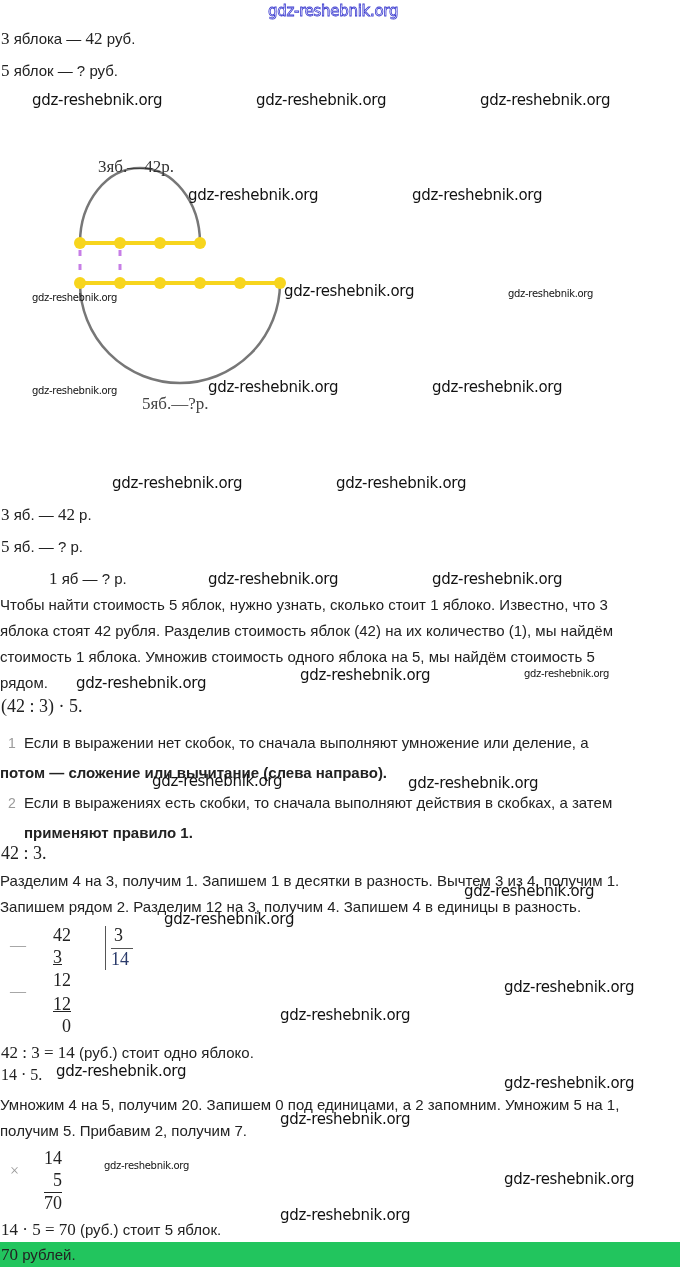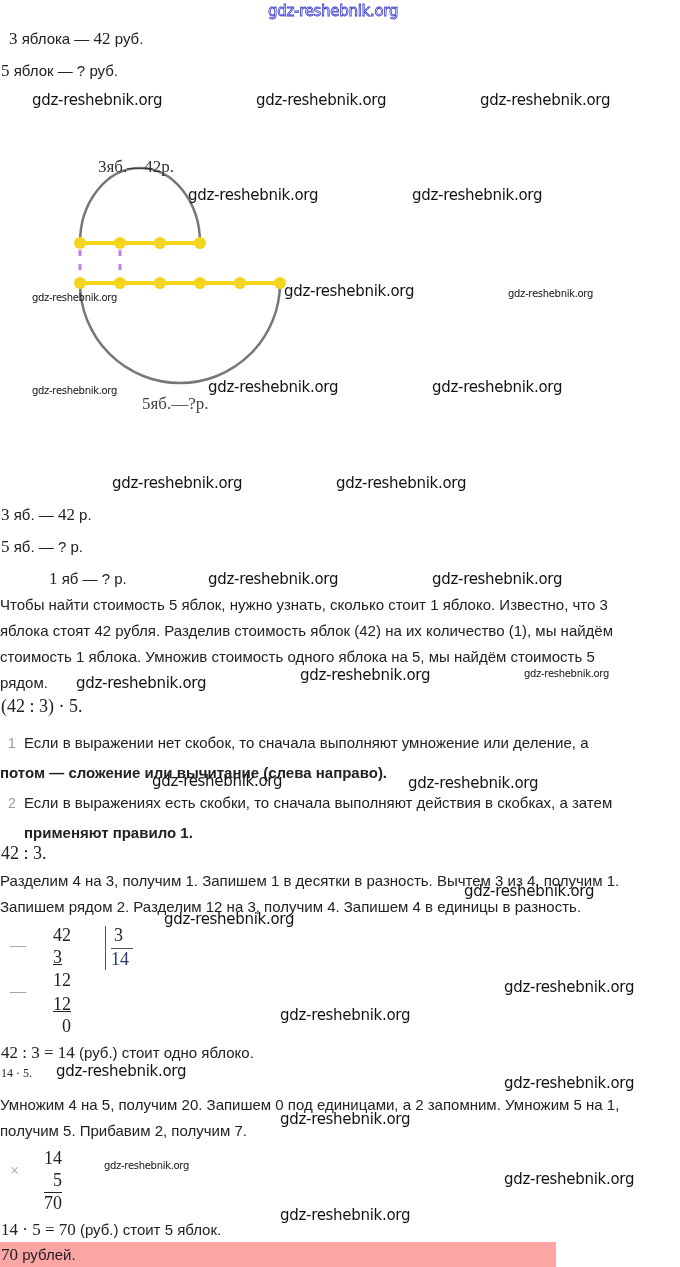--- a/index.html
+++ b/index.html
@@ -7,32 +7,32 @@
          font-family: "Liberation Sans", sans-serif; color: #222; }
   .abs { position: absolute; white-space: nowrap; }
   .line { font-size: 15px; line-height: 20px; }
   .num { font-family: "Liberation Serif", "DejaVu Serif", serif; font-size: 17px; }
   .wm { font-family: "DejaVu Sans", sans-serif; font-size: 15px; color: #111; letter-spacing: -0.3px; }
   .wm-small { font-family: "DejaVu Sans", sans-serif; font-size: 10px; color: #111; letter-spacing: -0.3px; }
   .wm-top { font-family: "DejaVu Sans", sans-serif; font-size: 15px; color: #fff;
             -webkit-text-stroke: 0.8px #3c3cd0; letter-spacing: -0.3px; }
   .para { position: absolute; left: 0; width: 680px; font-size: 15px; line-height: 26px; }
   .rule-num { color: #9a9a9a; font-size: 14px; display: inline-block; width: 24px; text-align: center; }
-  .answer { position: absolute; left: 0; top: 1242px; width: 536px; height: 25px; background: #fca5a5; padding-left: 20px; }
+  .answer { position: absolute; left: 0; top: 1242px; width: 680px; height: 25px; background: #22c55e; }
   .col-div { position: absolute; font-family: "Liberation Serif", serif; font-size: 18px; color: #222; }
   .ul { text-decoration: underline; }
   .ol { text-decoration: overline; }
   .op { color: #999; font-size: 16px; }
 </style>
 </head>
 <body>
 
 <div class="abs wm-top" style="left:268px; top:2px;">gdz-reshebnik.org</div>
 
-<div class="abs line" style="left:1px; top:29px;margin-left:8px;">
+<div class="abs line" style="left:1px; top:29px;">
   <span class="num">3</span><span> яблока — </span><span class="num">42</span><span> руб.</span>
 </div>
 <div class="abs line" style="left:1px; top:61px;">
   <span class="num">5</span><span> яблок — ? руб.</span>
 </div>
 
 <div class="abs wm" style="left:32px; top:91px;">gdz-reshebnik.org</div>
 <div class="abs wm" style="left:256px; top:91px;">gdz-reshebnik.org</div>
 <div class="abs wm" style="left:480px; top:91px;">gdz-reshebnik.org</div>
 
@@ -133,21 +133,21 @@
   <div class="abs" style="left:111px; top:948px; width:22px; height:1px; background:#555;"></div>
   <span class="col-div" style="left:111px; top:949px; color:#2a3a6a;">14</span>
 </div>
 <div class="abs wm" style="left:504px; top:978px;">gdz-reshebnik.org</div>
 <div class="abs wm" style="left:280px; top:1006px;">gdz-reshebnik.org</div>
 
 <div class="abs line" style="left:1px; top:1043px;">
   <span class="num">42 : 3 = 14</span><span> (руб.) стоит одно яблоко.</span>
 </div>
 
-<div class="abs num" style="left:1px; top:1066px; font-size:12px;">14 · 5.</div>
+<div class="abs num" style="left:1px; top:1066px; font-size:16px;">14 · 5.</div>
 <div class="abs wm" style="left:56px; top:1062px;">gdz-reshebnik.org</div>
 <div class="abs wm" style="left:504px; top:1074px;">gdz-reshebnik.org</div>
 <div class="para" style="top:1092px;">
   <div>Умножим 4 на 5, получим 20. Запишем 0 под единицами, а 2 запомним. Умножим 5 на 1,</div>
   <div>получим 5. Прибавим 2, получим 7.</div>
 </div>
 <div class="abs wm" style="left:280px; top:1110px;">gdz-reshebnik.org</div>
 
 <div>
   <span class="col-div op" style="left:10px; top:1162px;">×</span>

